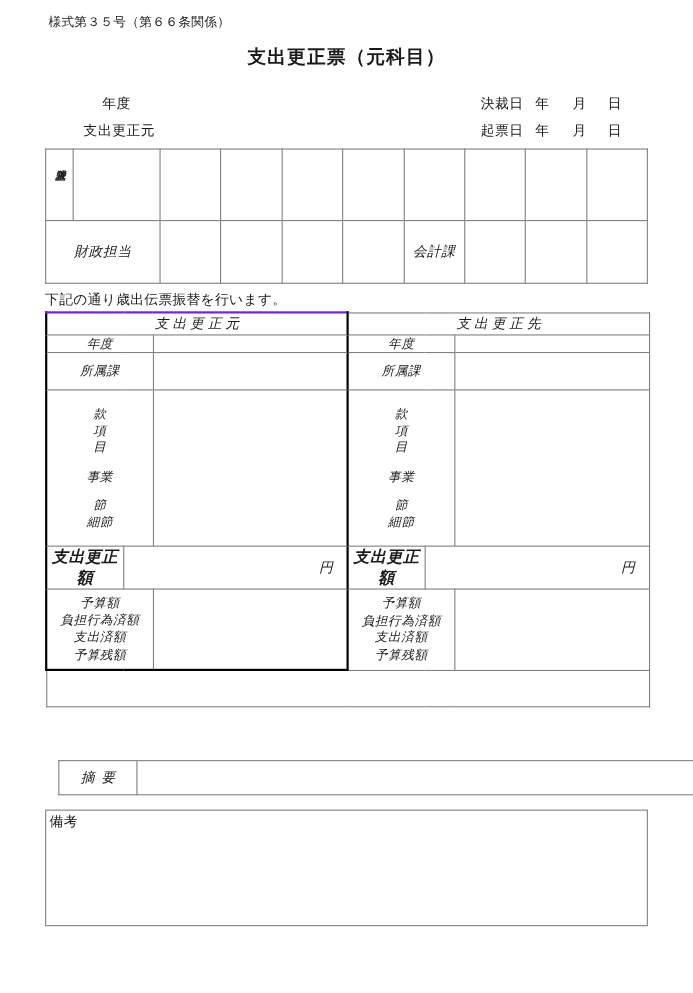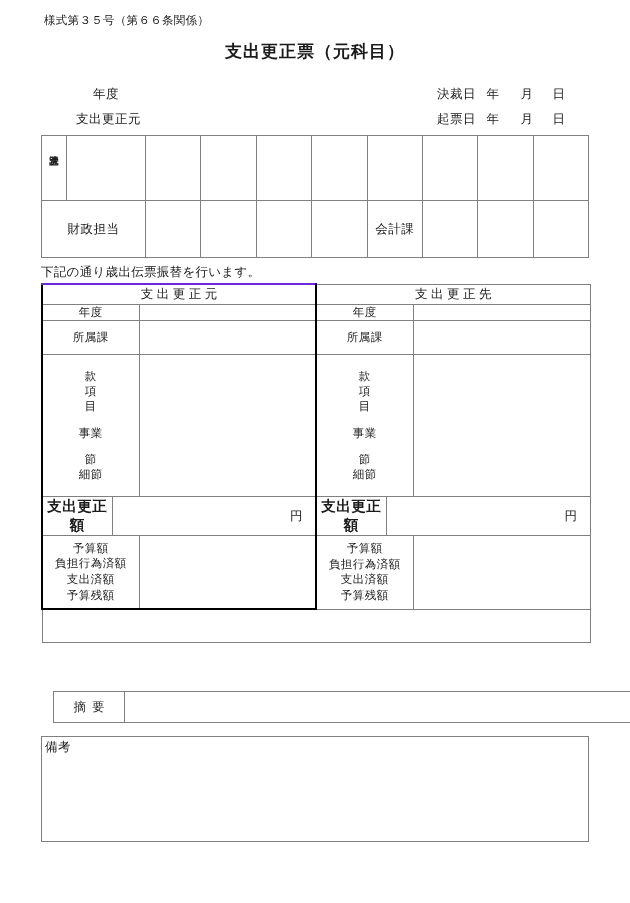--- a/index.html
+++ b/index.html
@@ -64,20 +64,21 @@
   .meta-right .y { display: inline-block; width: 34px; text-align: center; }
   .meta-right .m { display: inline-block; width: 34px; text-align: center; }
   .meta-right .d { display: inline-block; width: 30px; text-align: center; }
   .mr1 { left: 437px; top: 86px; }
   .mr2 { left: 437px; top: 111px; }
 
   
   table {
     border-collapse: collapse;
     table-layout: fixed;
+    font-style: italic;
   }
   td {
     border: 1px solid #808080;
     font-size: 12px;
     padding: 0;
     vertical-align: middle;
     text-align: center;
   }
 
   

